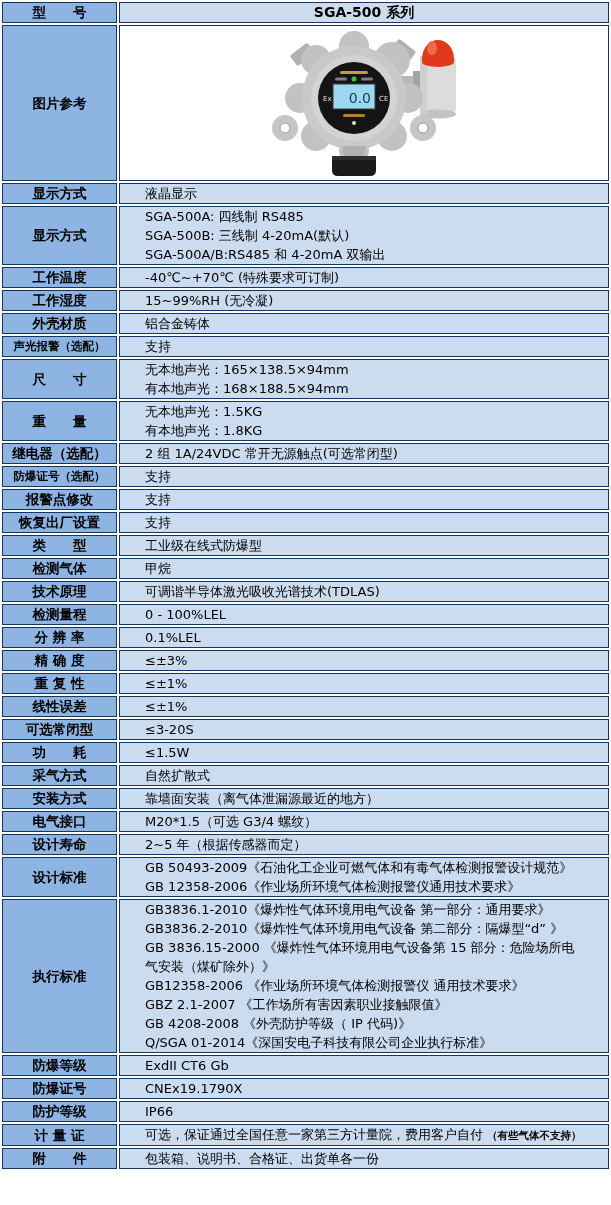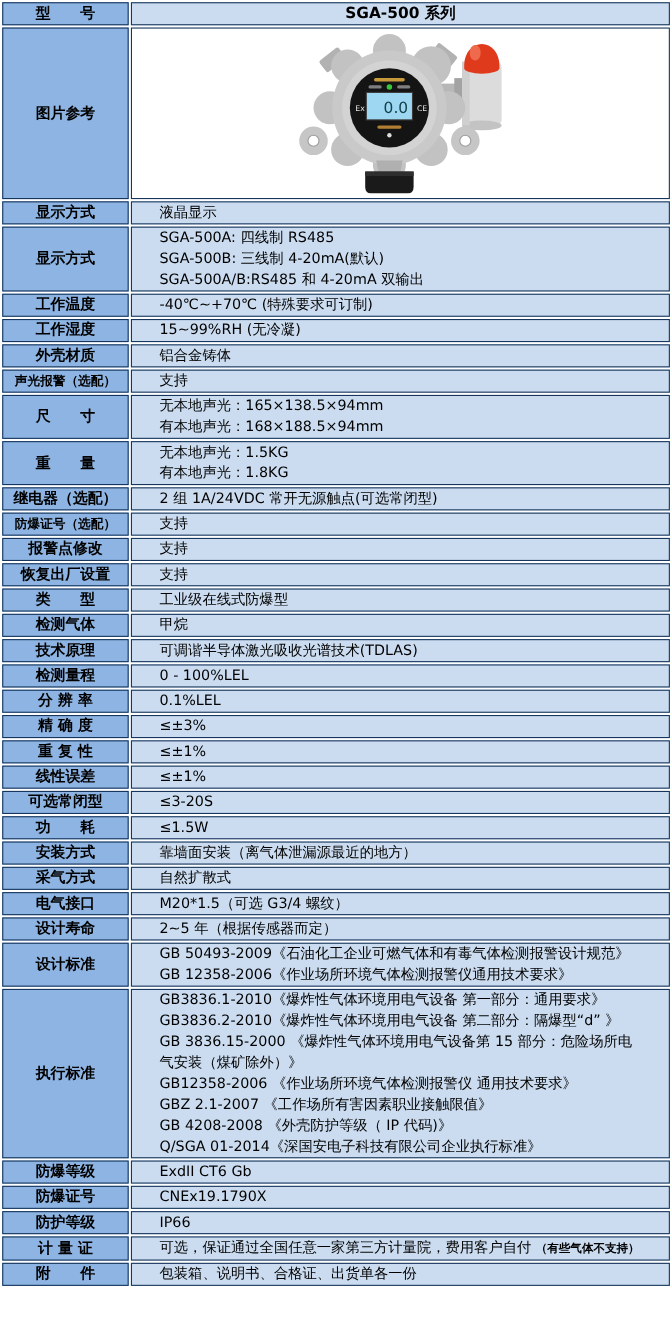--- a/index.html
+++ b/index.html
@@ -221,29 +221,29 @@
           <div class="vline"><span>≤3-20S</span></div>
         </td>
       </tr>
       <tr class="spec-row">
         <td class="label">功　　耗</td>
         <td class="value">
           <div class="vline"><span>≤1.5W</span></div>
         </td>
       </tr>
       <tr class="spec-row">
+        <td class="label">采气方式</td>
+        <td class="value">
+          <div class="vline"><span>自然扩散式</span></div>
+        </td>
+      </tr>
+      <tr class="spec-row">
         <td class="label">安装方式</td>
         <td class="value">
           <div class="vline"><span>靠墙面安装（离气体泄漏源最近的地方）</span></div>
-        </td>
-      </tr>
-      <tr class="spec-row">
-        <td class="label">采气方式</td>
-        <td class="value">
-          <div class="vline"><span>自然扩散式</span></div>
         </td>
       </tr>
       <tr class="spec-row">
         <td class="label">电气接口</td>
         <td class="value">
           <div class="vline"><span>M20*1.5（可选 G3/4 螺纹）</span></div>
         </td>
       </tr>
       <tr class="spec-row">
         <td class="label">设计寿命</td>

